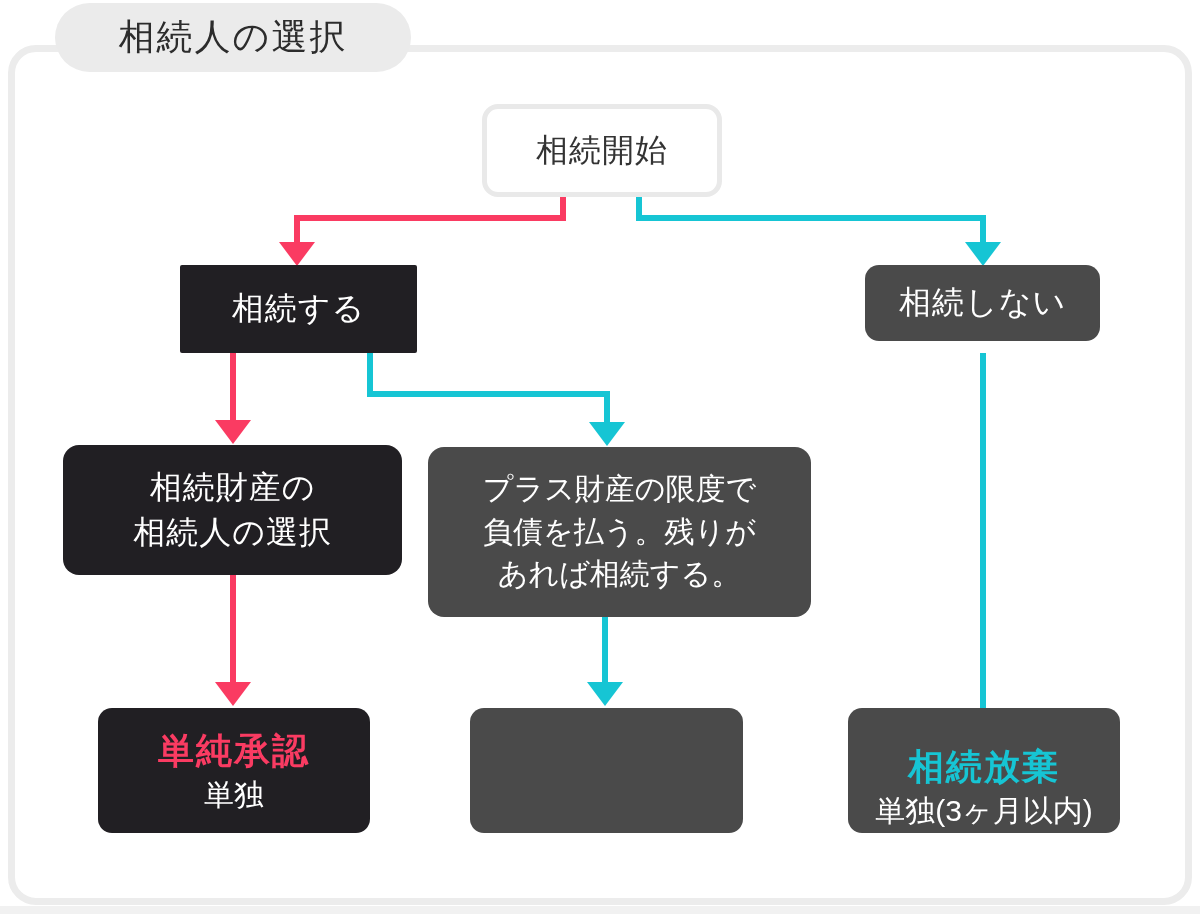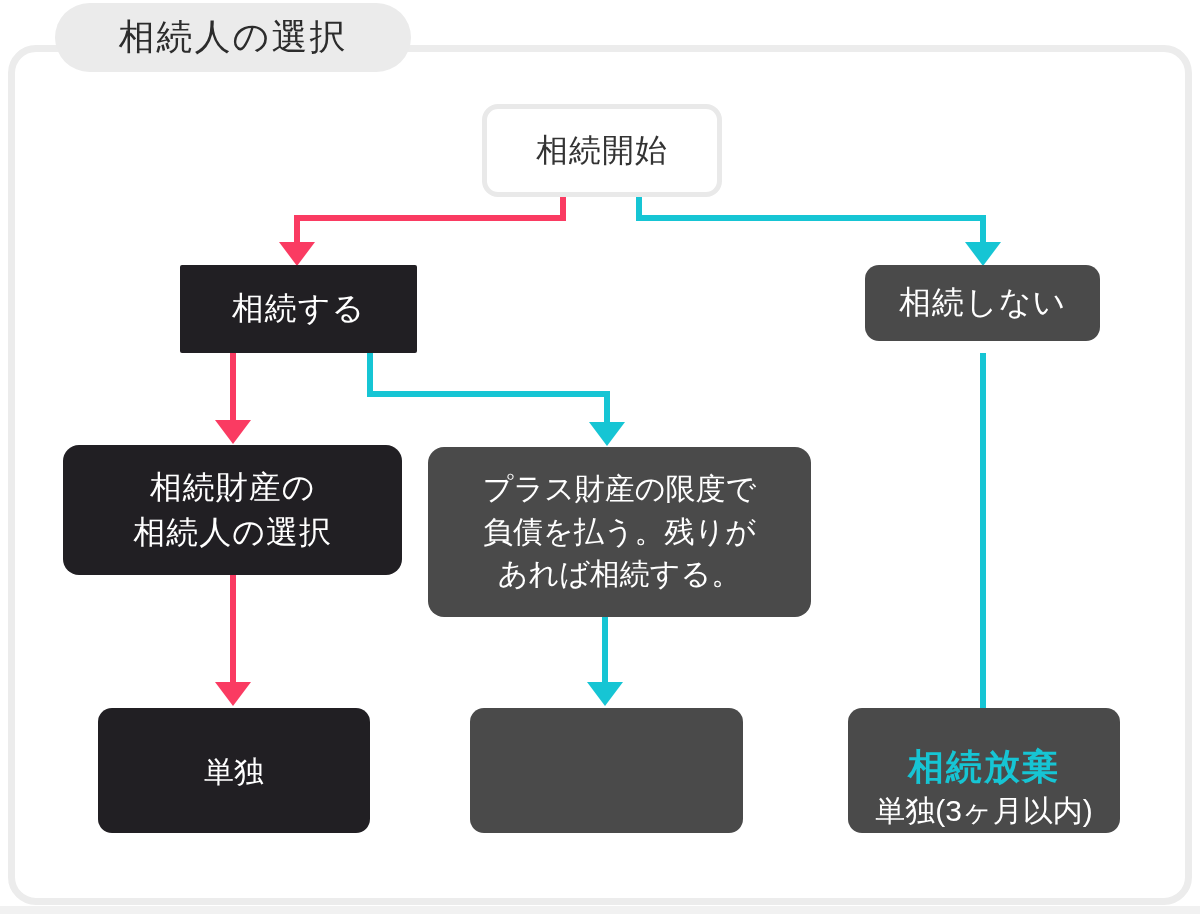--- a/index.html
+++ b/index.html
@@ -104,20 +104,21 @@
   <span>相続人の選択</span>
 </div>
 
 <div class="node gray limited-desc">
   <span>プラス財産の限度で</span>
   <span>負債を払う。残りが</span>
   <span>あれば相続する。</span>
 </div>
 
 <div class="node black result simple">
+  <span class="result-title pink">単純承認</span>
   <span class="result-sub">単独</span>
 </div>
 
 <div class="node gray result limited">
 </div>
 
 <div class="node gray result renounce">
   <span class="result-title cyan">相続放棄</span>
   <span class="result-sub">単独(3ヶ月以内)</span>
 </div>

